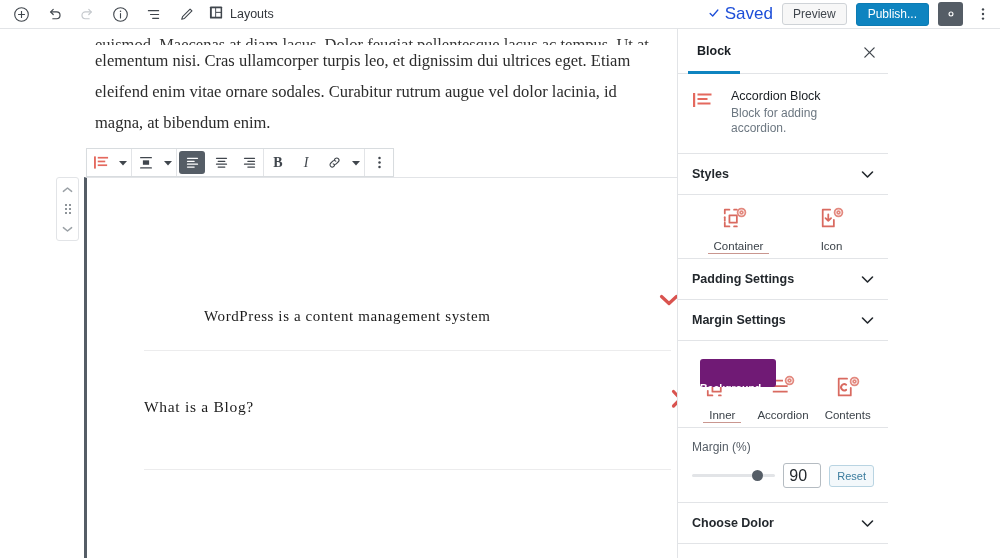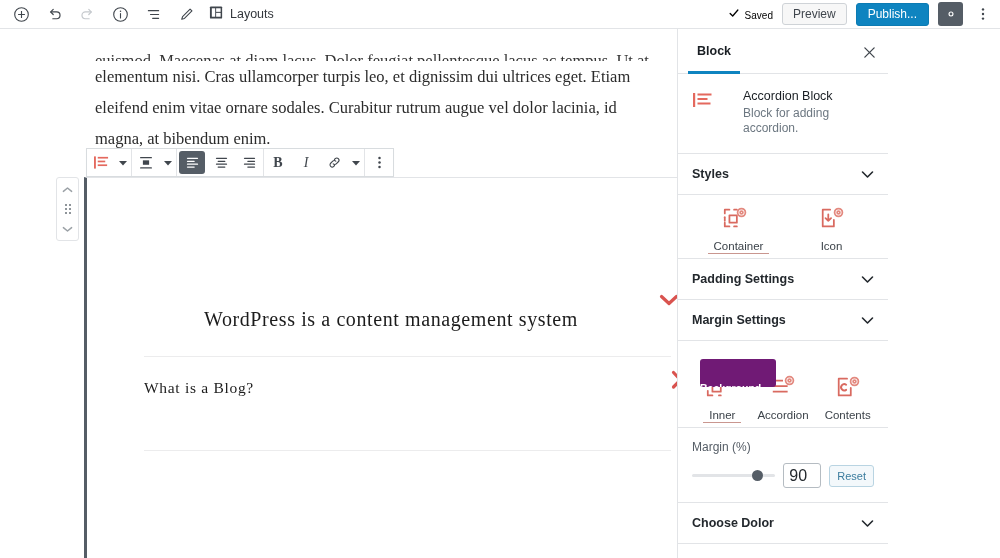--- a/index.html
+++ b/index.html
@@ -31,21 +31,21 @@
     display: flex; align-items: center; gap: 6px;
     height: 28px; padding: 0 8px 0 6px; cursor: pointer;
     color: #33373c; font-size: 12.5px;
   }
   .tb-right {
     margin-left: auto; display: flex; align-items: center;
     padding-right: 6px; gap: 9px; height: 29px;
   }
   .saved {
     display: flex; align-items: flex-end; gap: 5px;
-    color: #000000; font-size: 10px;
+    color: #1d4ed8; font-size: 17px;
   }
   .btn-preview {
     height: 22px; padding: 0 10px;
     border: 1px solid #cfd3d7; border-radius: 3px;
     background: #f7f7f7; color: #40464d;
     font-size: 12px; line-height: 20px; cursor: pointer;
     font-family: "Liberation Sans", sans-serif;
   }
   .btn-publish {
     height: 23px; padding: 0 11px;
@@ -66,21 +66,21 @@
     color: #40464d; cursor: pointer;
   }
 
   
   .editor {
     position: absolute; top: 29px; left: 0;
     width: 789px; height: 529px;
     background: #ffffff; overflow: hidden;
   }
   .post-text {
-    position: absolute; left: 95px; top: 16px; width: 570px;
+    position: absolute; left: 95px; top: 0px; width: 570px;
     font-family: "Liberation Serif", serif;
     font-size: 16.5px; line-height: 31px; color: #2b2b2b;
   }
   .post-text .clipped {
     display: block; height: 16px; overflow: hidden;
     color: #2b2b2b; opacity: .95;
   }
 
   
   .block-wrap {
@@ -142,21 +142,21 @@
   
   .acc { position: absolute; left: 57px; top: 116px; width: 527px; }
   .acc-item { position: relative; }
   .acc-head {
     font-family: "Liberation Serif", serif;
     font-size: 15.5px; letter-spacing: .7px; color: #1c1c1c;
     padding: 6px 0 6px 0;
   }
   .acc-panel {
     font-family: "Liberation Serif", serif;
-    font-size: 20px; letter-spacing: .6px; color: #1c1c1c;
+    font-size: 15px; letter-spacing: .6px; color: #1c1c1c;
     padding-left: 60px; padding-top: 14px; padding-bottom: 8px;
   }
   .acc-rule { height: 1px; background: #ececed; margin-top: 17px; }
   .acc-toggle {
     position: absolute; right: -14px; top: 2px;
     color: #d9534f; cursor: pointer;
   }
   .acc-toggle.down { right: -9px; top: -2px; }
 
   
@@ -192,21 +192,21 @@
     height: 45px; line-height: 45px; cursor: pointer;
   }
   .sb-tab.active { color: #191e23; font-weight: bold; border-bottom: 3px solid #0e84c0; }
   .sb-close {
     position: absolute; right: 8px; top: 12px;
     width: 22px; height: 22px;
     display: flex; align-items: center; justify-content: center;
     color: #40464d; cursor: pointer;
   }
   .sb-blockcard {
-    display: flex; gap: 29px; padding: 15px 14px 17px 14px;
+    display: flex; gap: 17px; padding: 15px 14px 17px 14px;
     border-bottom: 1px solid #e2e4e7;
   }
   .sb-bc-icon { width: 22px; flex: 0 0 22px; padding-top: 2px; }
   .sb-bc-title { font-size: 12.5px; color: #191e23; margin-bottom: 3px; }
   .sb-bc-desc { font-size: 12px; color: #6c7781; line-height: 15px; }
 
   .sb-section {
     display: flex; align-items: center; justify-content: space-between;
     height: 41px; padding: 0 14px;
     border-bottom: 1px solid #e2e4e7; cursor: pointer;
@@ -463,21 +463,21 @@
           <div class="acc-item">
             <div class="acc-toggle down">
               <svg width="22" height="16" viewBox="0 0 22 16" fill="none" stroke="currentColor" stroke-width="3.2" stroke-linecap="round" stroke-linejoin="round">
                 <path d="M3.5 4.5L11 11.5l7.5-7"></path>
               </svg>
             </div>
             <div class="acc-panel">WordPress is a content management system</div>
             <div class="acc-rule"></div>
           </div>
 
-          <div class="acc-item" style="margin-top:16px;">
+          <div class="acc-item" style="margin-top:41px;">
             <div class="acc-head">What is a Blog?</div>
             <div class="acc-toggle" style="top:-4px;">
               <svg width="16" height="22" viewBox="0 0 16 22" fill="none" stroke="currentColor" stroke-width="3.2" stroke-linecap="round" stroke-linejoin="round">
                 <path d="M4.5 3.5L11.5 11l-7 7"></path>
               </svg>
             </div>
             <div class="acc-rule" style="margin-top:47px;"></div>
           </div>
 
         </div>

